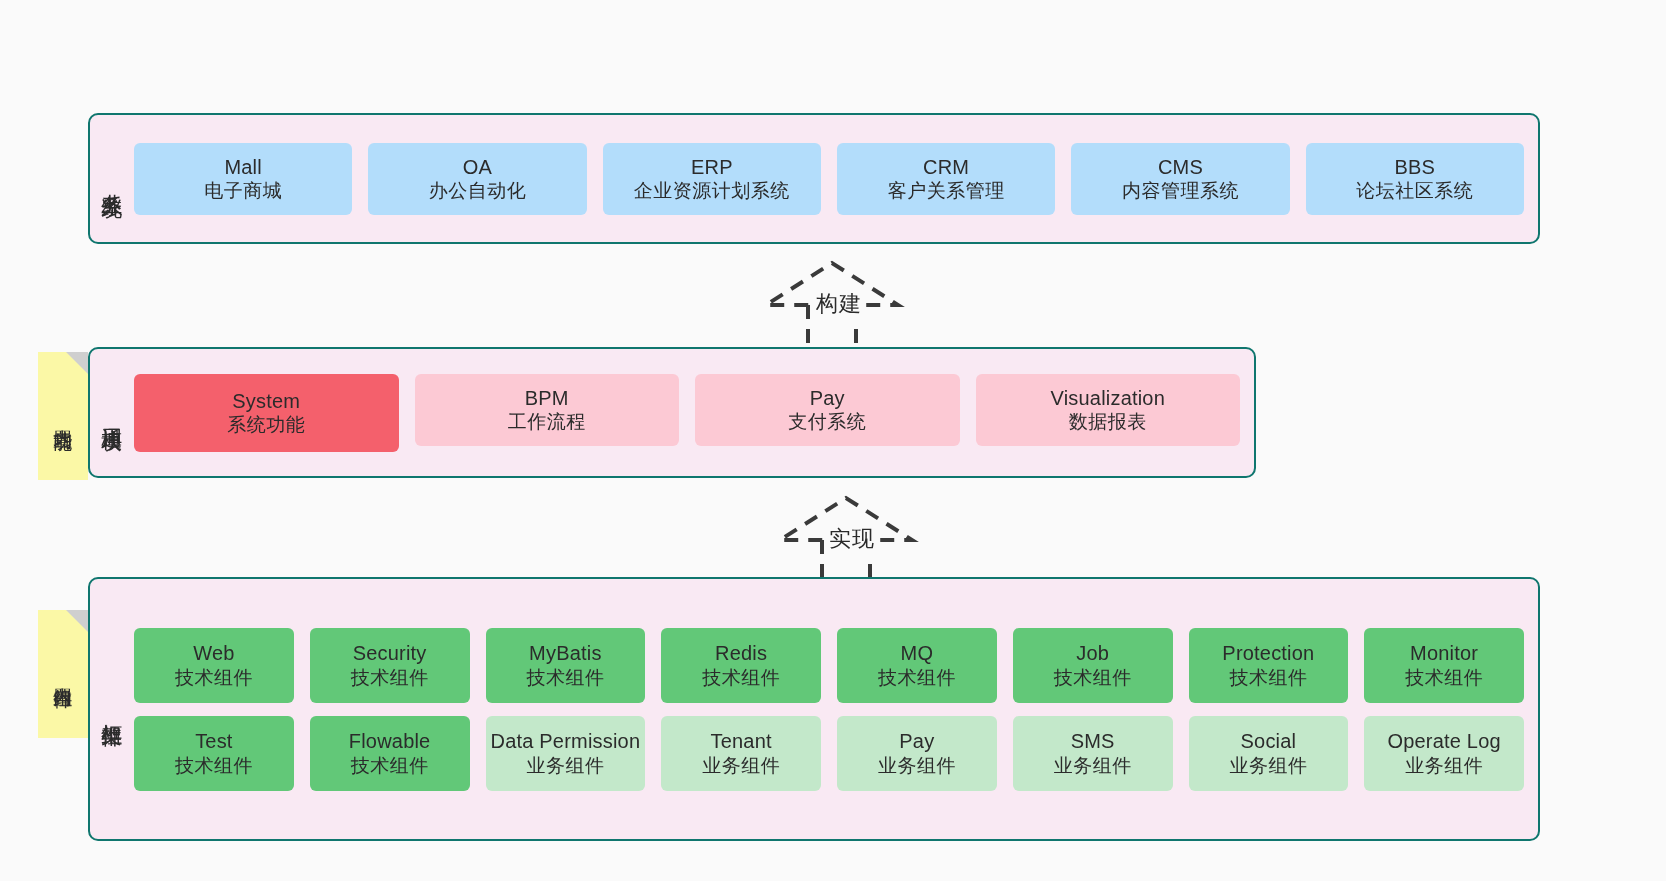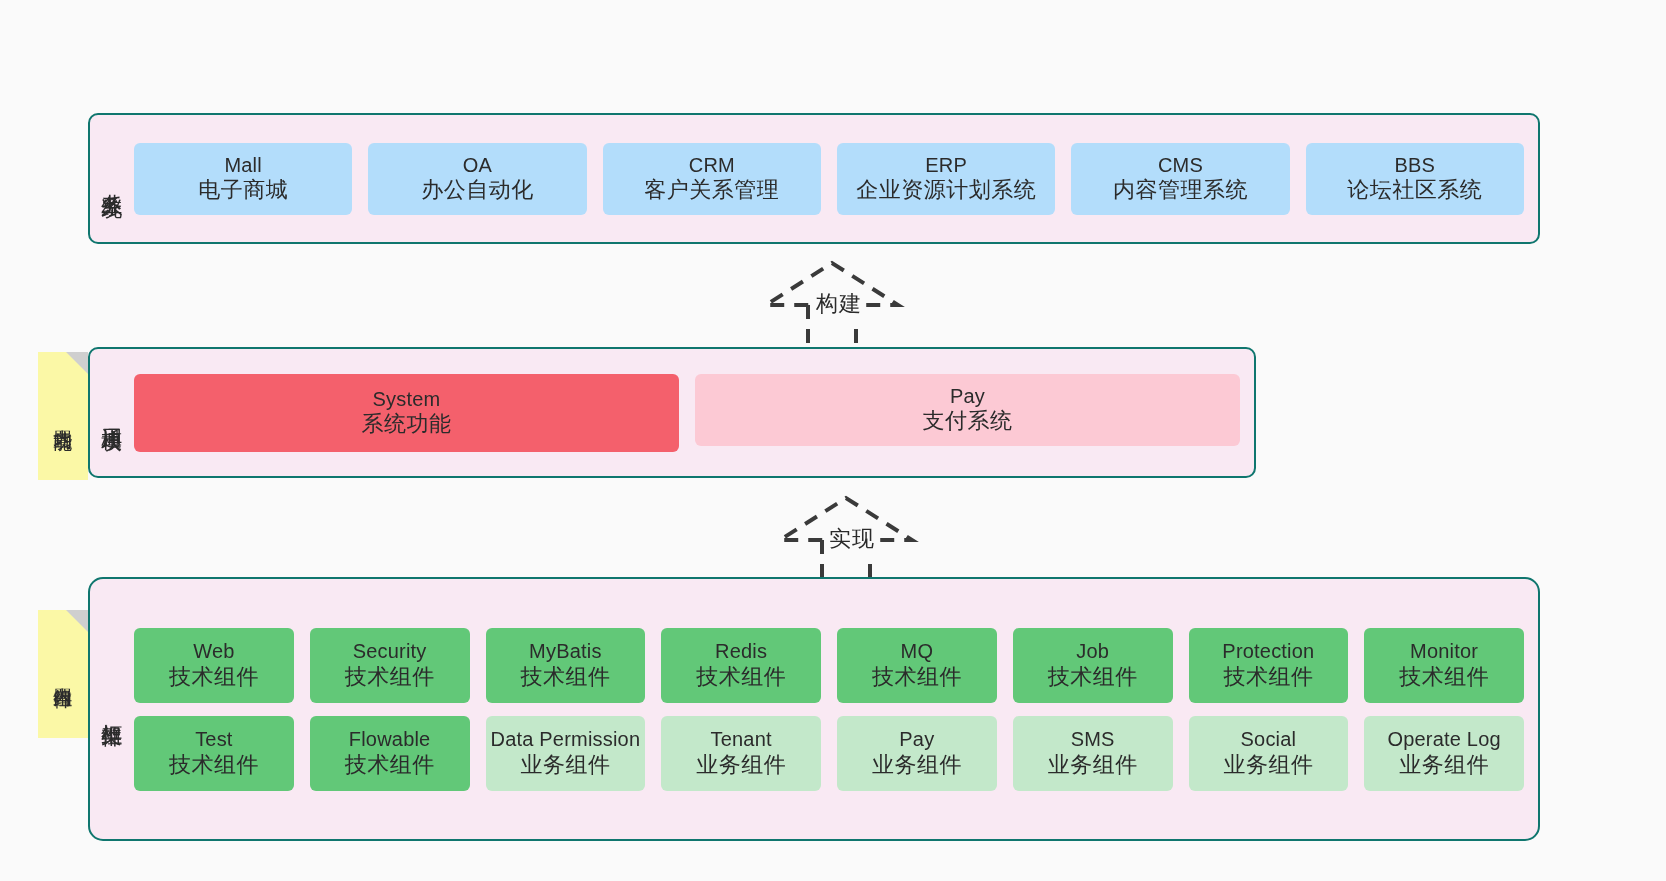--- a/index.html
+++ b/index.html
@@ -73,21 +73,21 @@
     text-align: center;
     line-height: 1.22;
     padding: 6px 4px;
     box-sizing: border-box;
   }
   .node .en {
     font-size: 20px;
     letter-spacing: 0.2px;
   }
   .node .cn {
-    font-size: 22px;
+    font-size: 19px;
     letter-spacing: 0.5px;
   }
 
   .node.blue       { background: #b3ddfb; }
   .node.red        { background: #f4606c; }
   .node.pink       { background: #fcc9d4; }
   .node.green      { background: #62c878; }
   .node.lightgreen { background: #c3e8ca; }
 
   
@@ -144,26 +144,26 @@
       <div class="row">
         <div class="node blue" style="height:72px;">
           <div class="en">Mall</div>
           <div class="cn">电子商城</div>
         </div>
         <div class="node blue" style="height:72px;">
           <div class="en">OA</div>
           <div class="cn">办公自动化</div>
         </div>
         <div class="node blue" style="height:72px;">
+          <div class="en">ERP</div>
+          <div class="cn">企业资源计划系统</div>
+        </div>
+        <div class="node blue" style="height:72px;">
           <div class="en">CRM</div>
           <div class="cn">客户关系管理</div>
-        </div>
-        <div class="node blue" style="height:72px;">
-          <div class="en">ERP</div>
-          <div class="cn">企业资源计划系统</div>
         </div>
         <div class="node blue" style="height:72px;">
           <div class="en">CMS</div>
           <div class="cn">内容管理系统</div>
         </div>
         <div class="node blue" style="height:72px;">
           <div class="en">BBS</div>
           <div class="cn">论坛社区系统</div>
         </div>
       </div>
@@ -185,41 +185,49 @@
 
   <div class="layer" id="layer-1" style="left:88px; top:347px; width:1168px; height:131px;">
     <div class="layer-label">通用模块</div>
     <div class="layer-body">
       <div class="row">
         <div class="node red" style="height:78px;">
           <div class="en">System</div>
           <div class="cn">系统功能</div>
         </div>
         <div class="node pink" style="height:72px;">
+          <div class="en">BPM</div>
+          <div class="cn">工作流程</div>
+        </div>
+        <div class="node pink" style="height:72px;">
           <div class="en">Pay</div>
           <div class="cn">支付系统</div>
+        </div>
+        <div class="node pink" style="height:72px;">
+          <div class="en">Visualization</div>
+          <div class="cn">数据报表</div>
         </div>
       </div>
     </div>
   </div>
 
   <div class="connector" style="left:766px; top:490px; width:160px; height:88px;">
     <svg width="160" height="88" viewBox="0 0 160 88">
       <path d="M 80 8 L 146 50 L 14 50 Z" fill="none" stroke="#3a3a3a" stroke-width="4" stroke-dasharray="14 10" stroke-linecap="butt"></path>
       <path d="M 56 50 L 56 88 M 104 50 L 104 88" fill="none" stroke="#3a3a3a" stroke-width="4" stroke-dasharray="14 10"></path>
     </svg>
   </div>
   <div class="connector-label" style="left:828px; top:524px;">实现</div>
 
   <div class="note" style="left:38px; top:610px; width:50px; height:128px;">
     <span class="fold"></span>
     <span>内置组件</span>
   </div>
 
-  <div class="layer" id="layer-2" style="left:88px; top:577px; width:1452px; height:264px;border-radius:15px;">
+  <div class="layer" id="layer-2" style="left:88px; top:577px; width:1452px; height:264px;">
     <div class="layer-label">框架组件</div>
     <div class="layer-body">
 
       <div class="row">
         <div class="node green" style="height:75px;">
           <div class="en">Web</div>
           <div class="cn">技术组件</div>
         </div>
         <div class="node green" style="height:75px;">
           <div class="en">Security</div>

